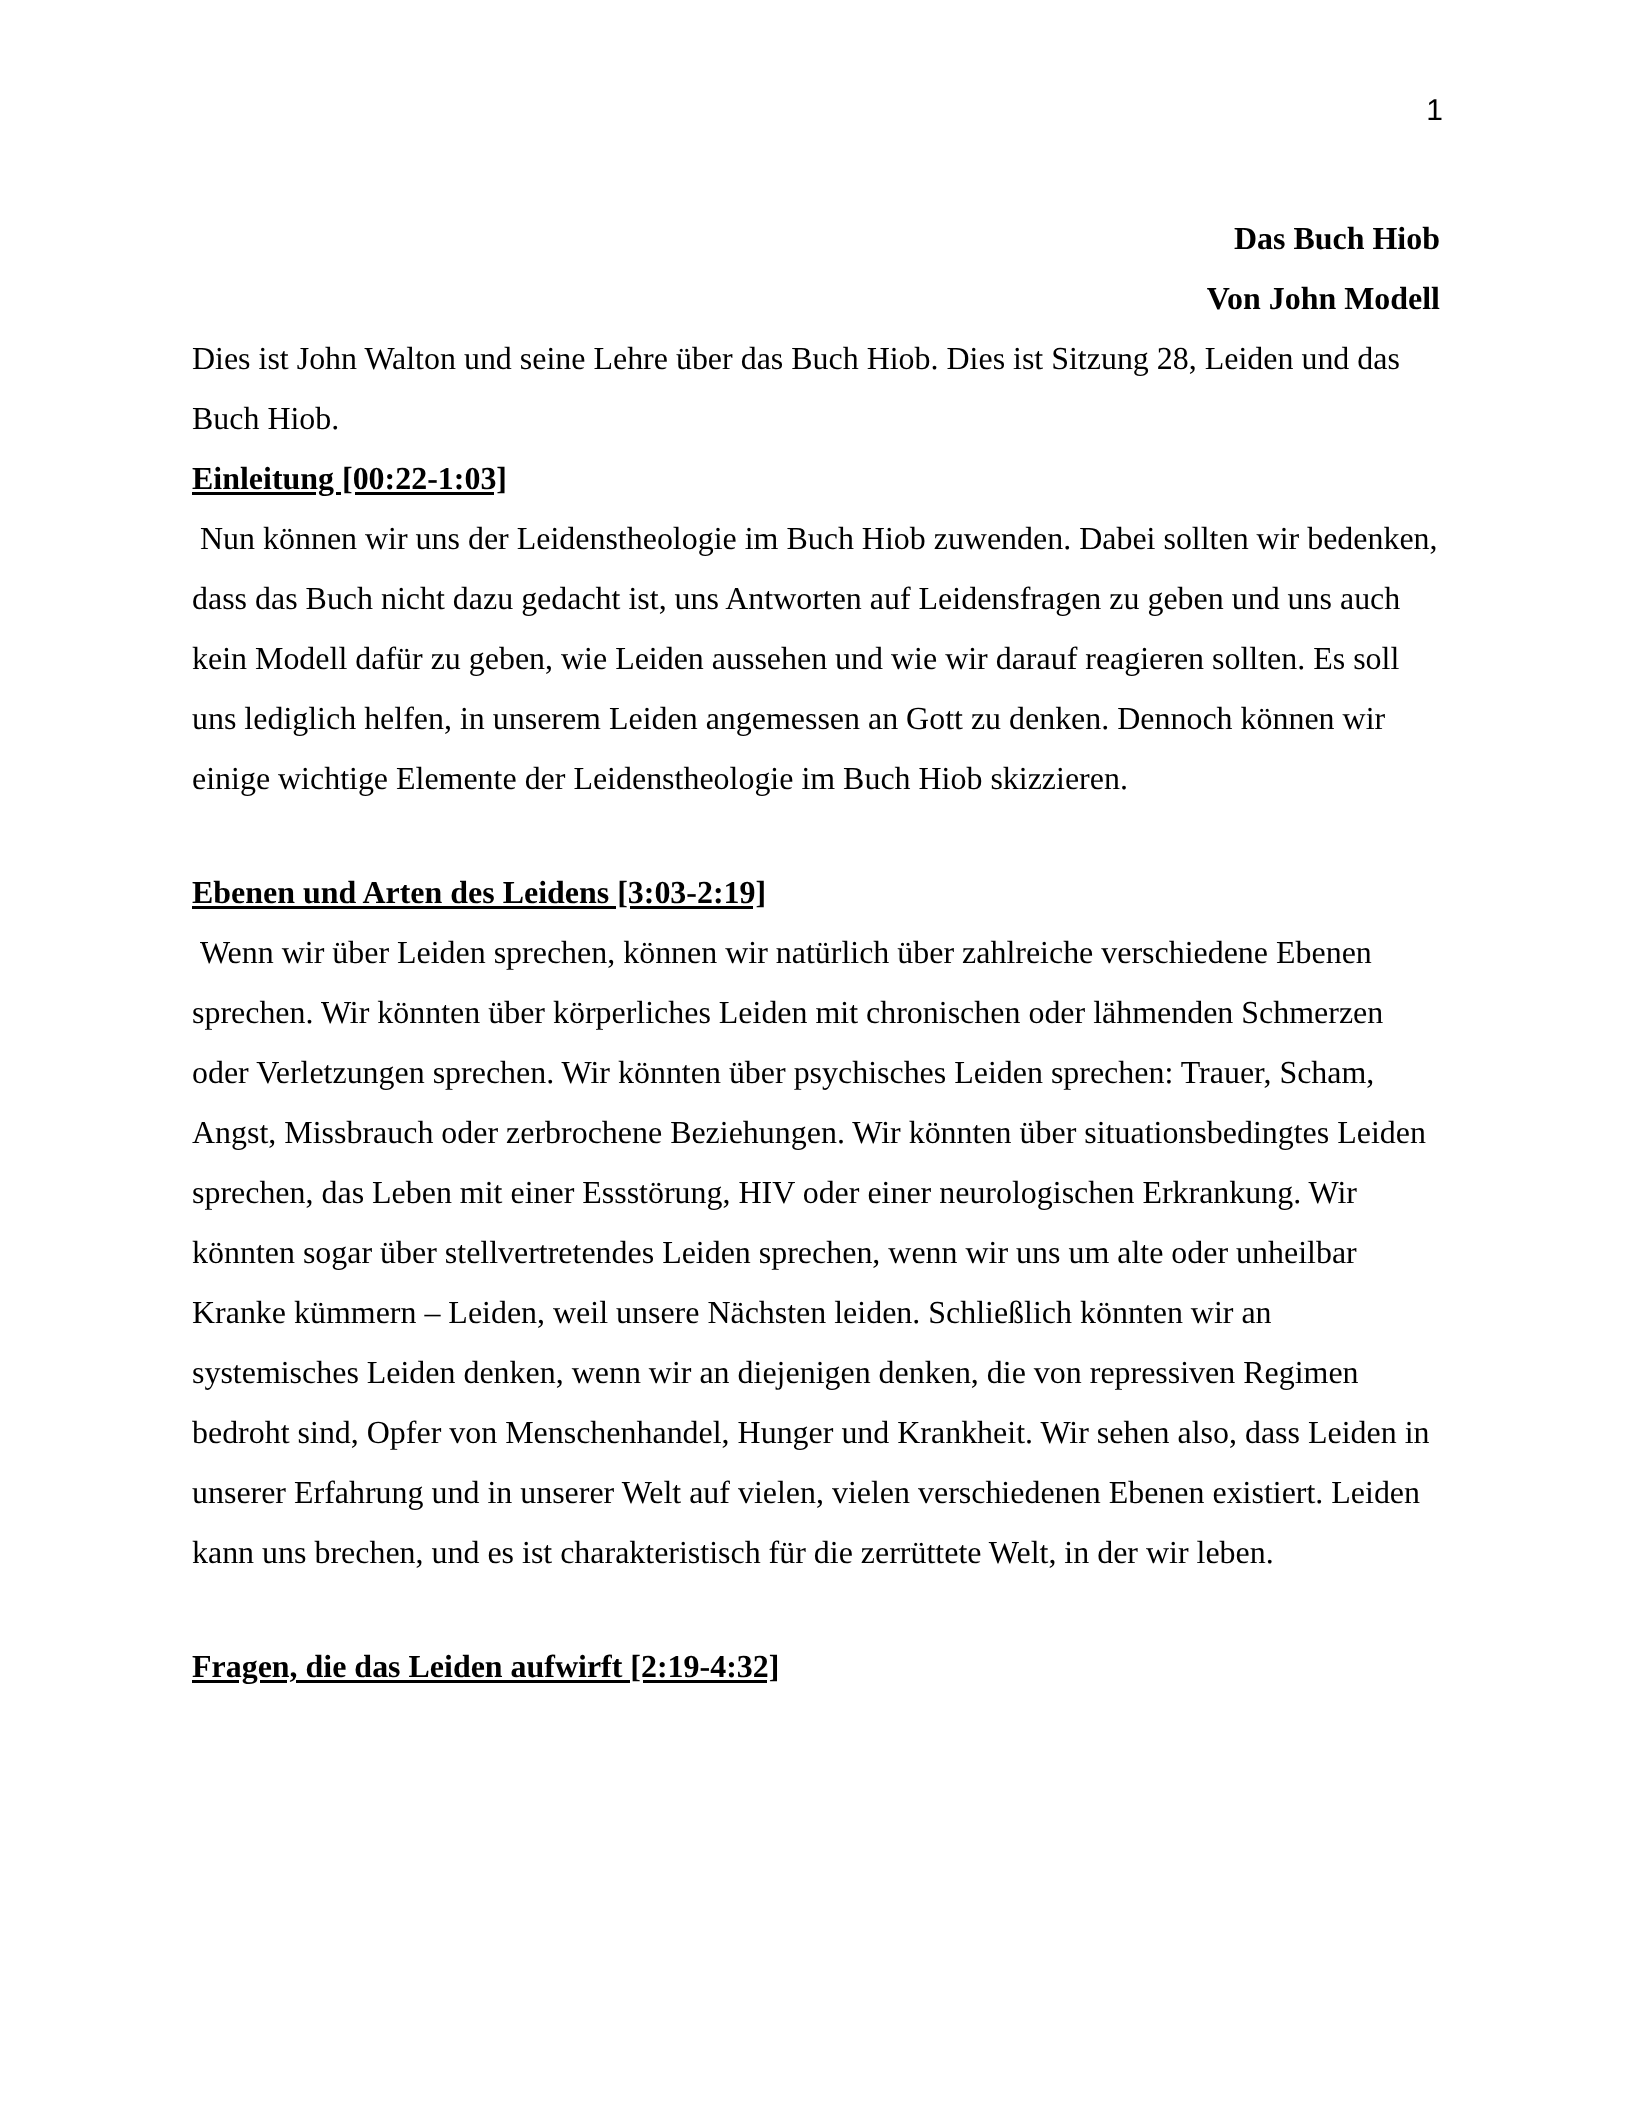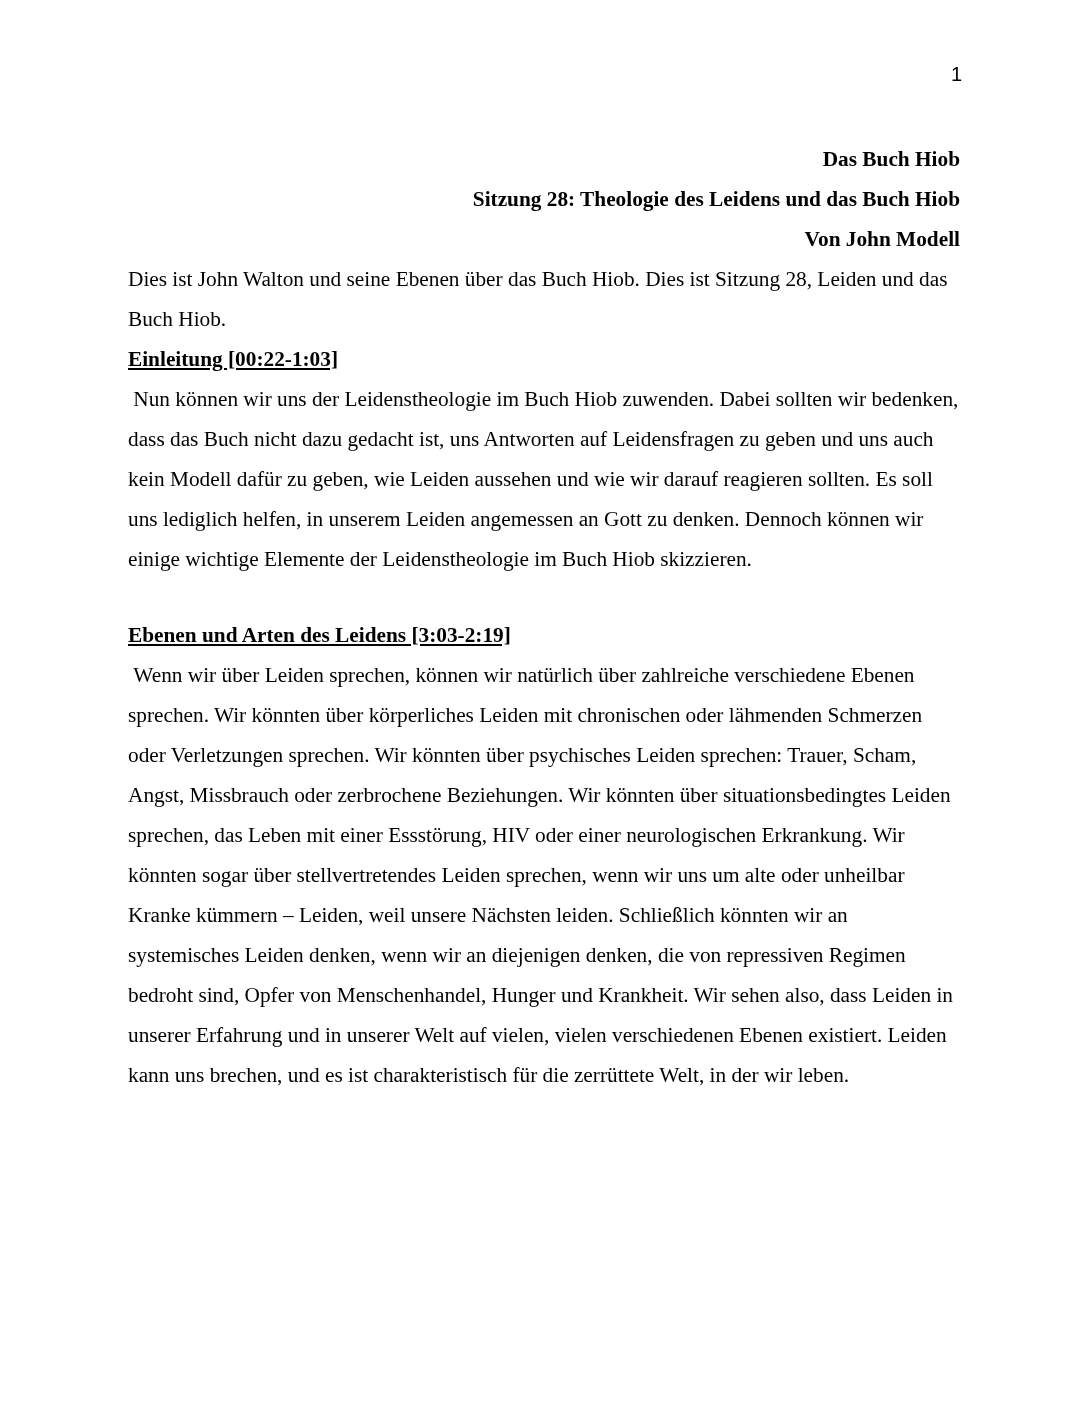--- a/index.html
+++ b/index.html
@@ -58,33 +58,33 @@
 <body>
 
 <div class="page">
 
   <div class="page-number">1</div>
 
   <div class="content">
 
     <div class="title-line">Das Buch Hiob</div>
 
-    <div class="title-line">Sitzung 28: Theologie des Leidens und das Buch Hiob</div>
 
     <div class="title-line">Von John Modell</div>
 
-    <p class="para">Dies ist John Walton und seine Ebenen über das Buch Hiob. Dies ist Sitzung 28, Leiden und das Buch Hiob.</p>
+    <p class="para">Dies ist John Walton und seine Lehre über das Buch Hiob. Dies ist Sitzung 28, Leiden und das Buch Hiob.</p>
 
     <h2 class="heading">Einleitung [00:22-1:03]</h2>
 
     <p class="para"> Nun können wir uns der Leidenstheologie im Buch Hiob zuwenden. Dabei sollten wir bedenken, dass das Buch nicht dazu gedacht ist, uns Antworten auf Leidensfragen zu geben und uns auch kein Modell dafür zu geben, wie Leiden aussehen und wie wir darauf reagieren sollten. Es soll uns lediglich helfen, in unserem Leiden angemessen an Gott zu denken. Dennoch können wir einige wichtige Elemente der Leidenstheologie im Buch Hiob skizzieren.</p>
 
     <div class="spacer"></div>
 
     <h2 class="heading">Ebenen und Arten des Leidens [3:03-2:19]</h2>
 
     <p class="para"> Wenn wir über Leiden sprechen, können wir natürlich über zahlreiche verschiedene Ebenen sprechen. Wir könnten über körperliches Leiden mit chronischen oder lähmenden Schmerzen oder Verletzungen sprechen. Wir könnten über psychisches Leiden sprechen: Trauer, Scham, Angst, Missbrauch oder zerbrochene Beziehungen. Wir könnten über situationsbedingtes Leiden sprechen, das Leben mit einer Essstörung, HIV oder einer neurologischen Erkrankung. Wir könnten sogar über stellvertretendes Leiden sprechen, wenn wir uns um alte oder unheilbar Kranke kümmern – Leiden, weil unsere Nächsten leiden. Schließlich könnten wir an systemisches Leiden denken, wenn wir an diejenigen denken, die von repressiven Regimen bedroht sind, Opfer von Menschenhandel, Hunger und Krankheit. Wir sehen also, dass Leiden in unserer Erfahrung und in unserer Welt auf vielen, vielen verschiedenen Ebenen existiert. Leiden kann uns brechen, und es ist charakteristisch für die zerrüttete Welt, in der wir leben.</p>
 
     <div class="spacer"></div>
 
+    <h2 class="heading">Fragen, die das Leiden aufwirft [2:19-4:32]</h2>
 
   </div>
 </div>
 
 </body></html>

